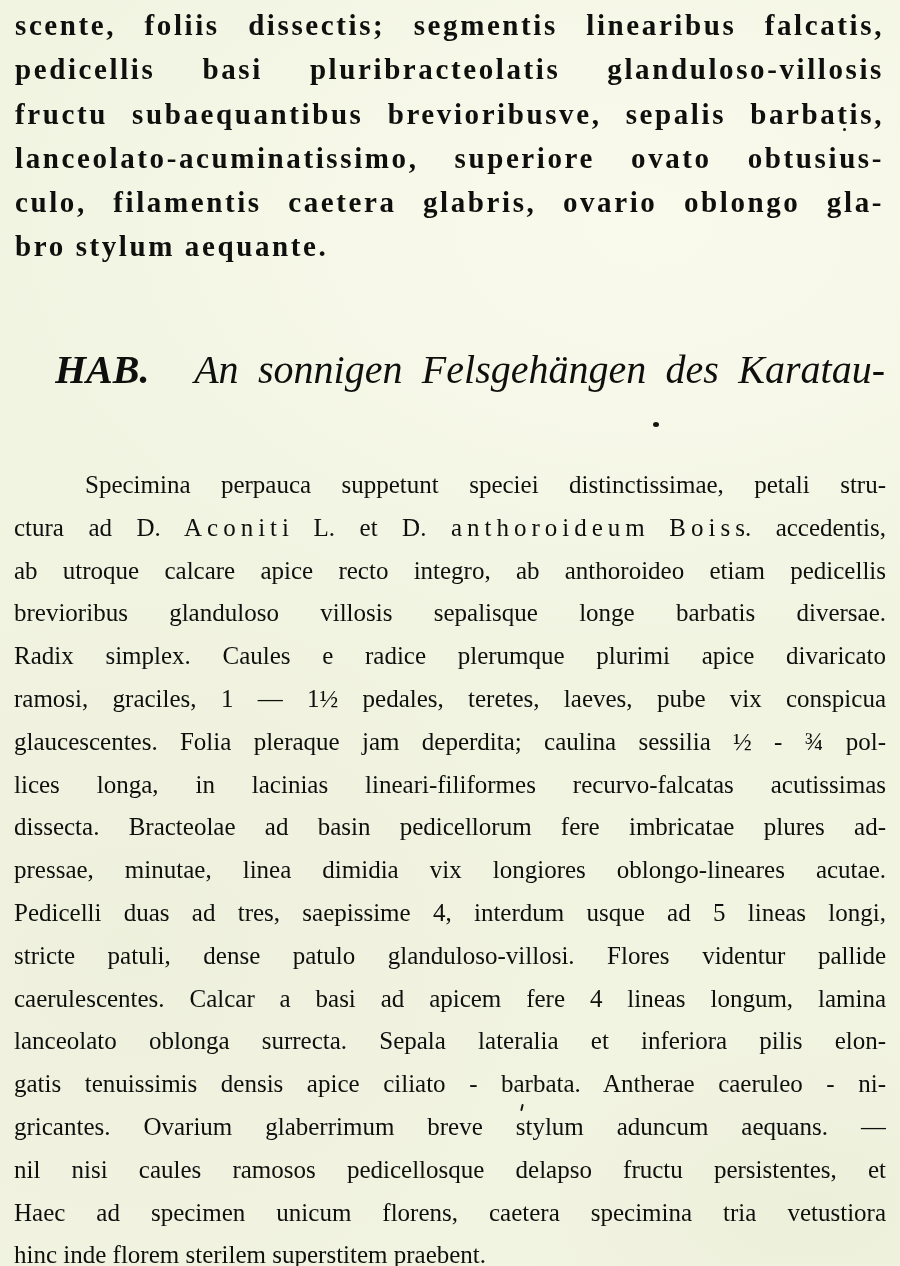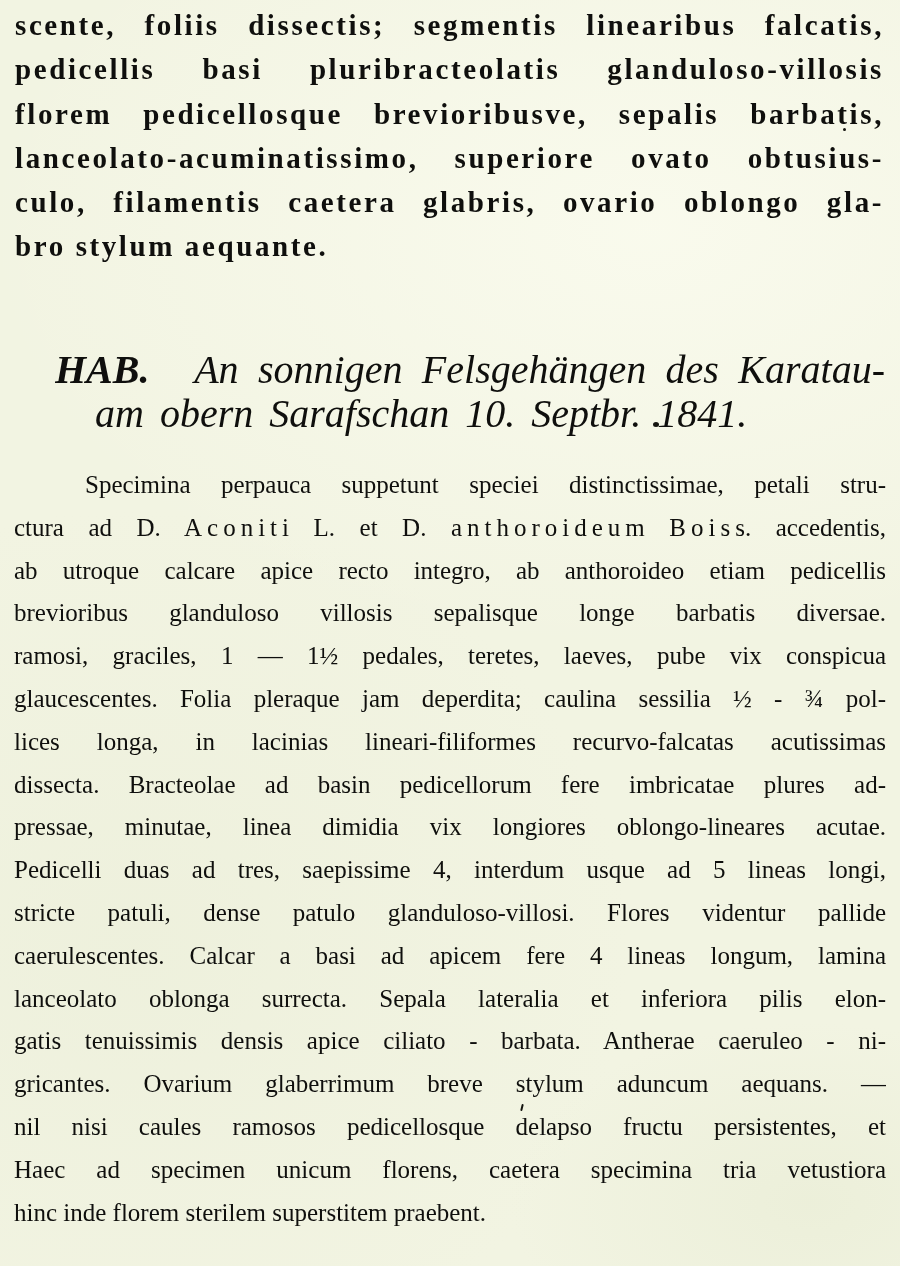--- a/index.html
+++ b/index.html
@@ -110,39 +110,39 @@
   .speck.s3 { left: 521px; top: 1104px; width: 2px; height: 7px; border-radius: 2px; transform: rotate(14deg); }
 </style>
 </head>
 <body>
 
 <div class="page">
 
   <section class="diagnosis">
     <div class="dline">scente, foliis dissectis; segmentis linearibus falcatis,</div>
     <div class="dline">pedicellis basi pluribracteolatis glanduloso-villosis</div>
-    <div class="dline">florem pedicellosque brevioribusve, sepalis barbatis,</div>
+    <div class="dline">fructu subaequantibus brevioribusve, sepalis barbatis,</div>
     <div class="dline">lanceolato-acuminatissimo, superiore ovato obtusius-</div>
     <div class="dline">culo, filamentis caetera glabris, ovario oblongo gla-</div>
     <div class="dline last">bro stylum aequante.</div>
   </section>
 
   <section class="hab">
     <div class="hab-line1">
       <span class="hab-label">HAB.</span>
       <span class="hab-text">An sonnigen Felsgehängen des Karatau-Gebirges</span>
     </div>
-    <div class="hab-line2">am obern Sarafschan 10. Septbr. 1841.</div>
   </section>
 
   <section class="description">
     <div class="bline first">Specimina perpauca suppetunt speciei distinctissimae, petali stru-</div>
     <div class="bline">ctura ad D. A c o n i t i L. et D. a n t h o r o i d e u m B o i s s. accedentis,</div>
     <div class="bline">ab utroque calcare apice recto integro, ab anthoroideo etiam pedicellis</div>
     <div class="bline">brevioribus glanduloso villosis sepalisque longe barbatis diversae.</div>
+    <div class="bline">Radix simplex. Caules e radice plerumque plurimi apice divaricato</div>
     <div class="bline">ramosi, graciles, 1 — 1½ pedales, teretes, laeves, pube vix conspicua</div>
     <div class="bline">glaucescentes. Folia pleraque jam deperdita; caulina sessilia ½ - ¾ pol-</div>
     <div class="bline">lices longa, in lacinias lineari-filiformes recurvo-falcatas acutissimas</div>
     <div class="bline">dissecta. Bracteolae ad basin pedicellorum fere imbricatae plures ad-</div>
     <div class="bline">pressae, minutae, linea dimidia vix longiores oblongo-lineares acutae.</div>
     <div class="bline">Pedicelli duas ad tres, saepissime 4, interdum usque ad 5 lineas longi,</div>
     <div class="bline">stricte patuli, dense patulo glanduloso-villosi. Flores videntur pallide</div>
     <div class="bline">caerulescentes. Calcar a basi ad apicem fere 4 lineas longum, lamina</div>
     <div class="bline">lanceolato oblonga surrecta. Sepala lateralia et inferiora pilis elon-</div>
     <div class="bline">gatis tenuissimis densis apice ciliato - barbata. Antherae caeruleo - ni-</div>

